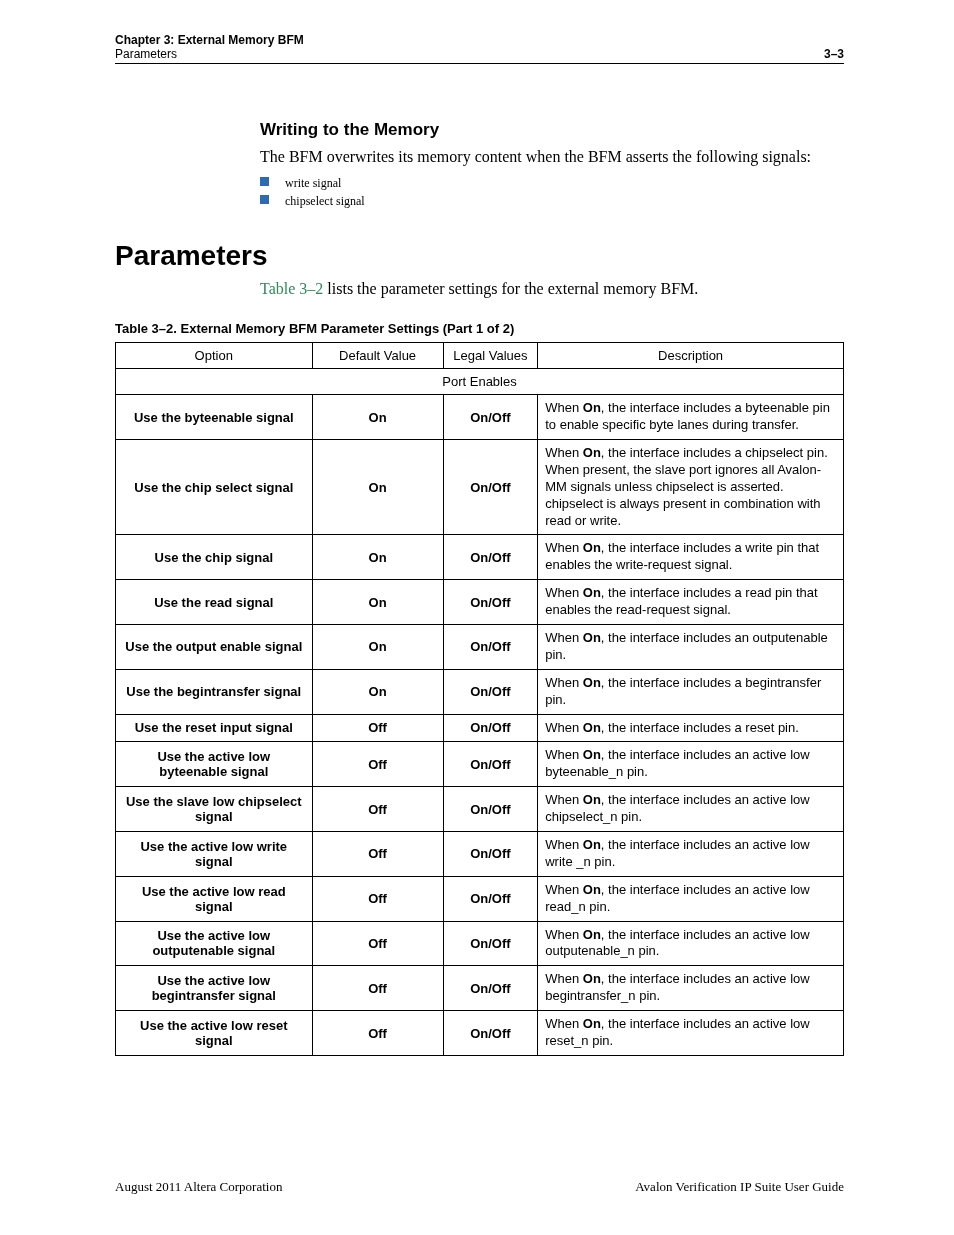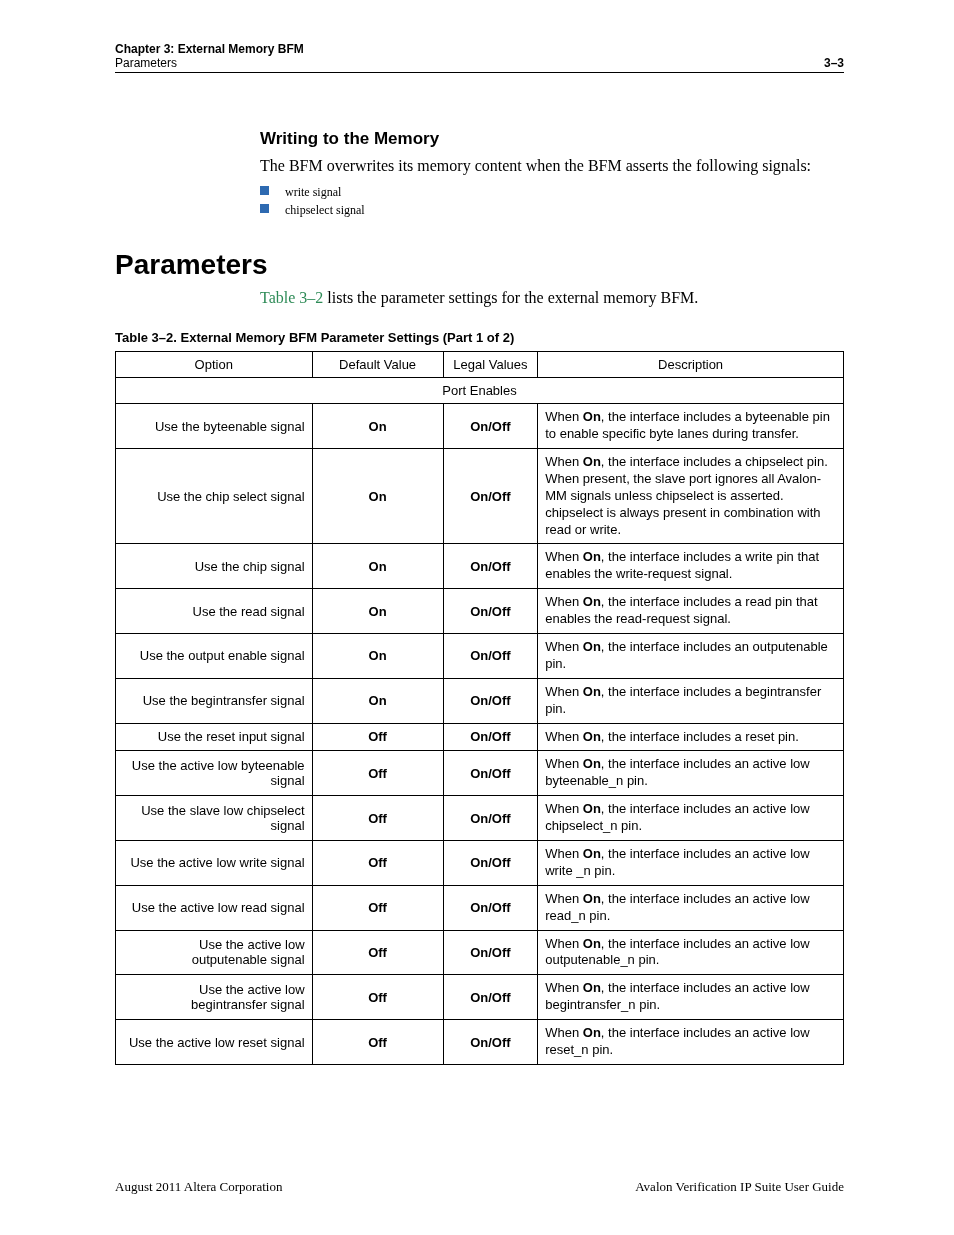--- a/index.html
+++ b/index.html
@@ -1,36 +1,36 @@
 <!DOCTYPE html>
 <html><head>
 <meta charset="utf-8">
 <style>
 html,body{margin:0;padding:0;background:#fff;color:#000;font-family:"Times New Roman",Times,serif}
-.page{width:954px;height:1235px;position:relative;margin:0 auto;box-sizing:border-box;padding:42px 110px 0 115px}
+.page{width:954px;height:1235px;position:relative;margin:0 auto;box-sizing:border-box;padding:33px 110px 0 115px}
 .hdr{display:flex;justify-content:space-between;align-items:flex-end;font-family:Arial,Helvetica,sans-serif;font-size:12px}
 .hdr-left{font-weight:700}
 .hdr-sub{font-weight:400;font-size:12px}
 .hdr-right{font-weight:700}
 .hdr-rule{border:none;border-top:1px solid #000;margin:2px 0 0 0}
 .sec{margin-top:56px}
 .sec h3{font-family:Arial,Helvetica,sans-serif;font-weight:700;font-size:17px;margin:0 0 6px 0}
 .sec h3,.body-ind{margin-left:145px}
 .body-ind{font-size:16px;line-height:1.35}
 .bul{list-style:none;padding:0;margin:6px 0 0 145px}
 .bul li{font-size:12px;line-height:1.5}
 .sq{display:inline-block;width:9px;height:9px;background:#2e6ab1;margin-right:16px;vertical-align:1px}
 h1.params{font-family:Arial,Helvetica,sans-serif;font-weight:700;font-size:28px;margin:30px 0 6px 0}
 .tlink{color:#2e8b57}
 .tcap{font-family:Arial,Helvetica,sans-serif;font-weight:700;font-size:13px;margin:22px 0 6px 0}
 table.doc{border-collapse:collapse;width:100%;font-family:Arial,Helvetica,sans-serif;font-size:13px;table-layout:fixed}
 table.doc th,table.doc td{border:1px solid #000;padding:5px 7px;vertical-align:middle}
 table.doc thead th{font-weight:400;text-align:center}
 col.c1{width:27%}col.c2{width:18%}col.c3{width:13%}col.c4{width:42%}
-td.opt{font-weight:400;text-align:right}
+td.opt{font-weight:700;text-align:center}
 td.dv,td.lv{font-weight:700;text-align:center}
 td.desc{font-weight:400;text-align:left;line-height:1.3}
 td.desc b{font-weight:700}
 .group{font-weight:400;text-align:center}
 .ftr{position:absolute;left:115px;right:110px;bottom:40px;display:flex;justify-content:space-between;font-size:13px;font-family:"Times New Roman",Times,serif}
 </style>
 </head>
 <body>
 
 <div class="page">

